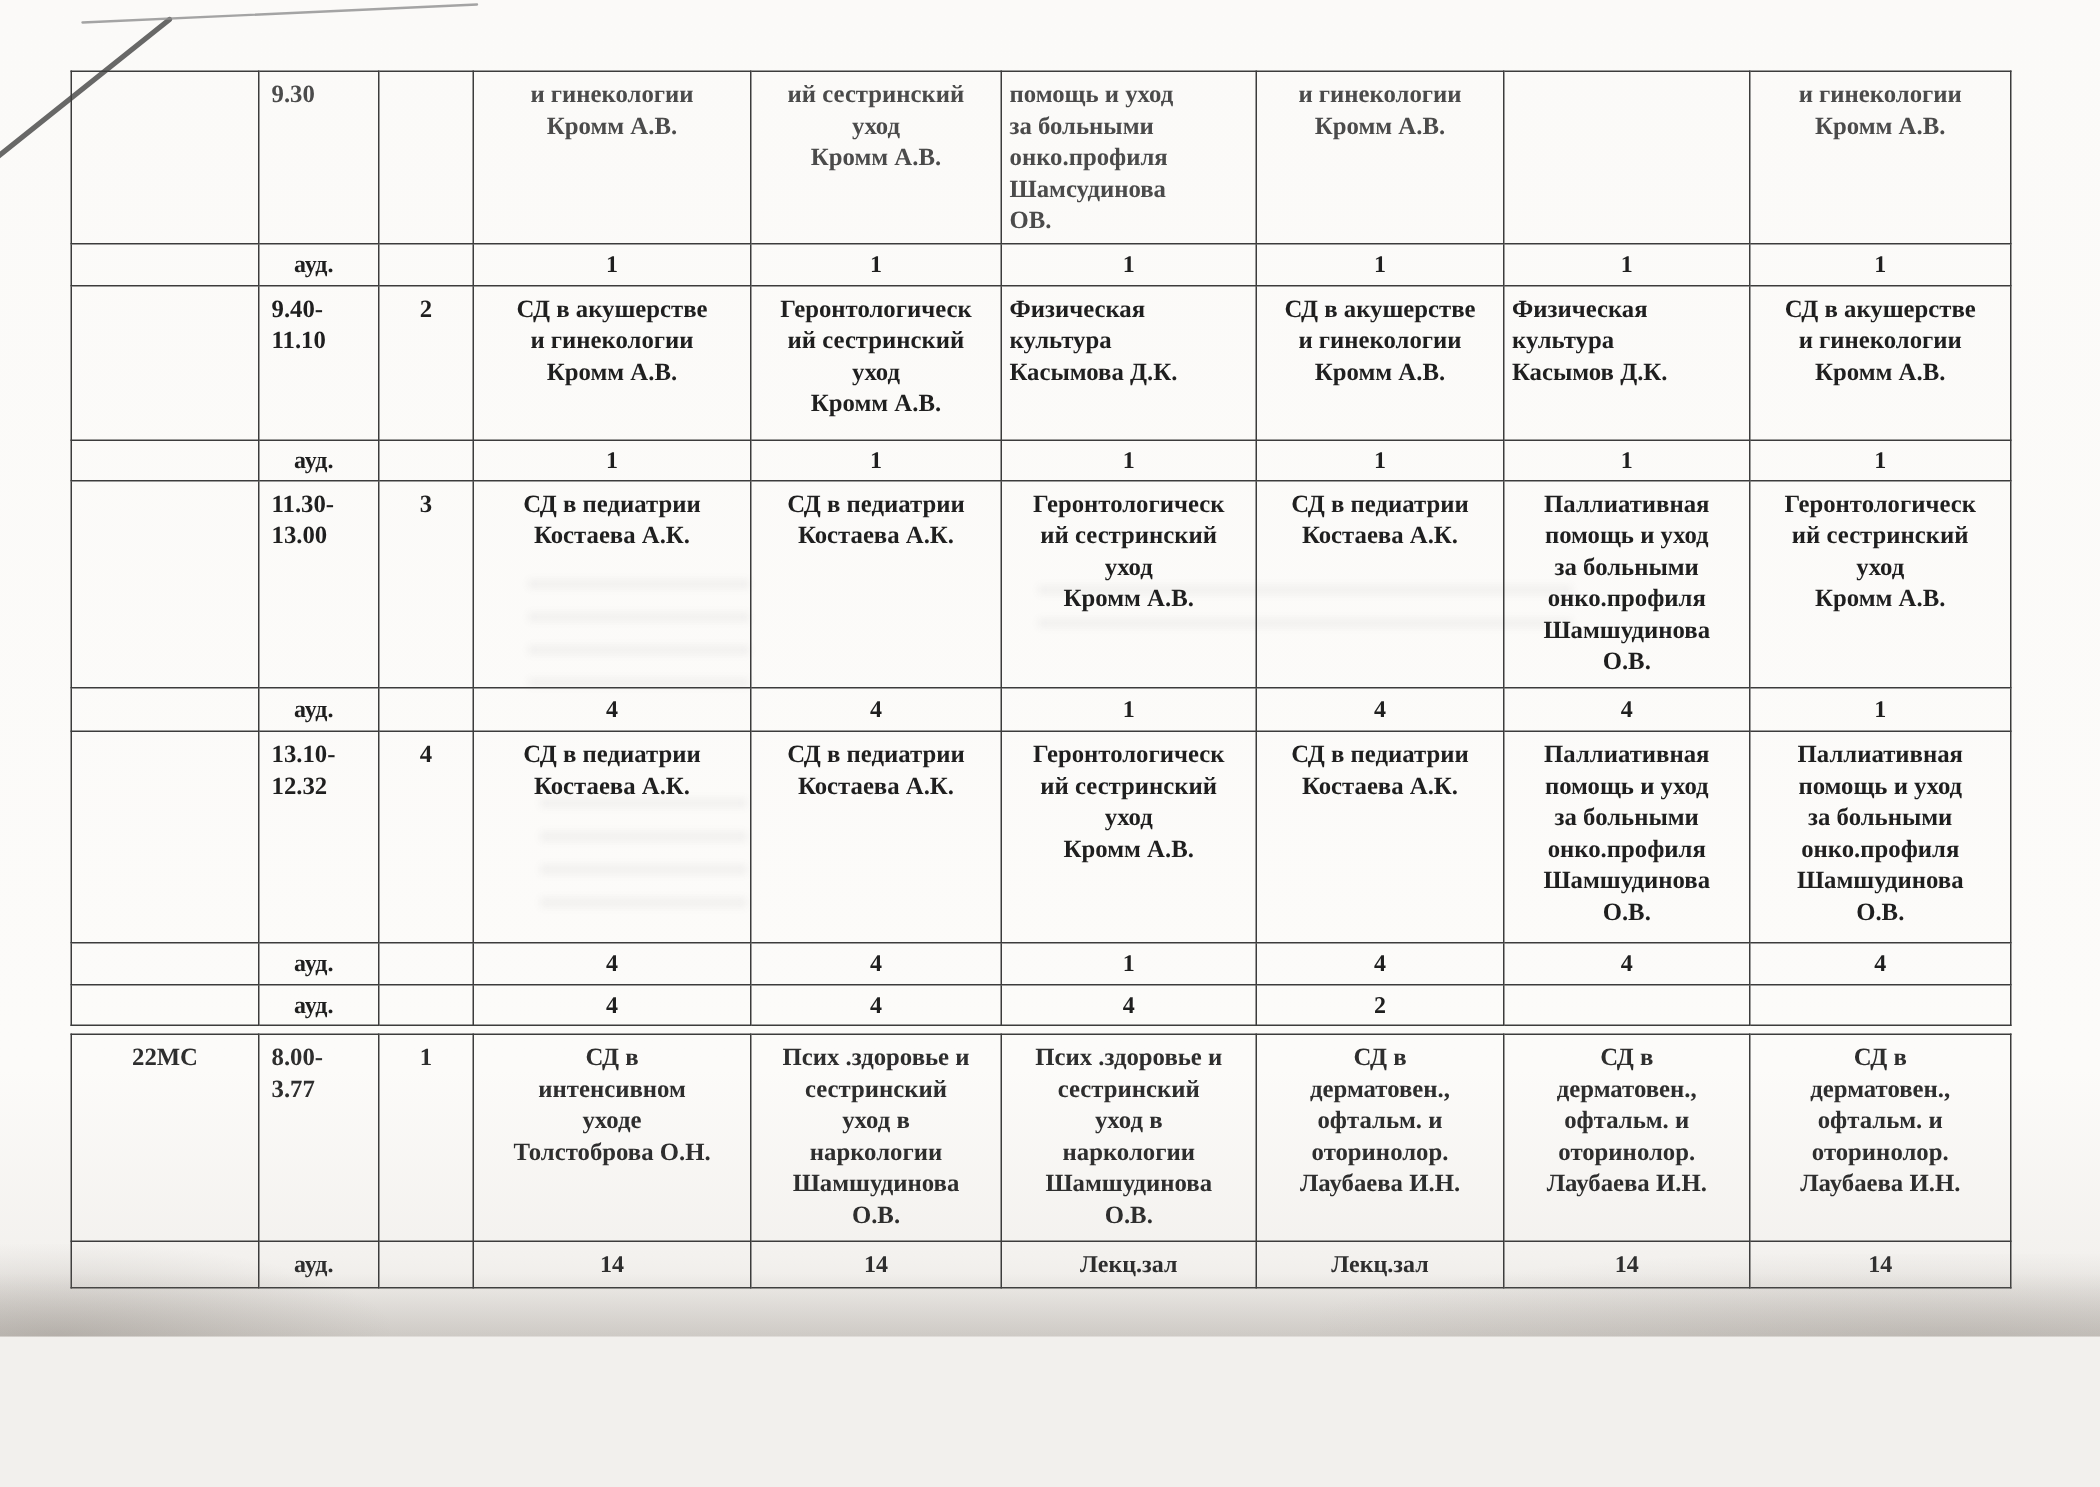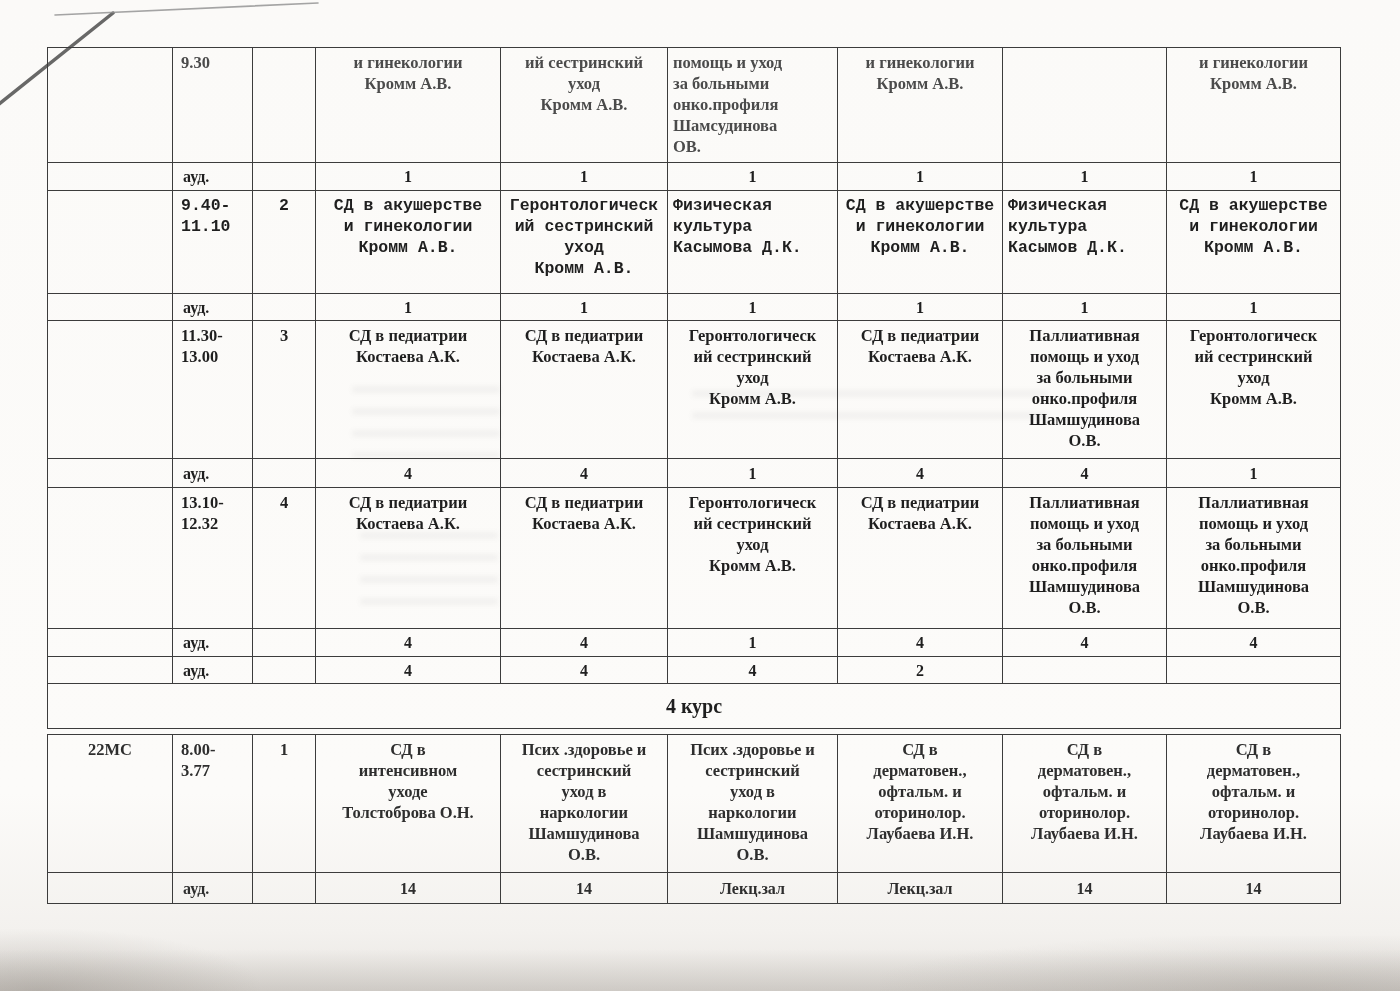--- a/index.html
+++ b/index.html
@@ -2,21 +2,21 @@
 <html><head>
 <meta charset="utf-8">
 <style>
   html,body{margin:0;padding:0;}
   body{
     width:1400px;height:991px;overflow:hidden;position:relative;
     background:#f2f0ed;
     font-family:"Liberation Serif","DejaVu Serif",serif;
   }
   .stage{
-    position:absolute;left:0;top:0;width:1400px;height:991px;
+    position:absolute;left:0;top:0;width:1400px;height:891px;
     background:linear-gradient(180deg,#fbfaf8 0%,#fcfbf9 80%,#f3f1ee 94%,#e9e6e2 100%);
   }
   .tables{position:absolute;left:47px;top:47px;width:1293px;}
   table{border-collapse:collapse;table-layout:fixed;width:1293px;background:transparent;}
   td{
     border:1px solid #3c3c3c;
     box-sizing:border-box;
     vertical-align:top;
     padding:4px 5px 0 5px;
     font-weight:bold;
@@ -26,22 +26,22 @@
     text-align:center;
     white-space:pre-line;
     overflow:hidden;
   }
   
   col.w-group{width:125px;} col.w-time{width:80px;} col.w-num{width:63px;}
   col.w-c1{width:185px;} col.w-c2{width:167px;} col.w-c3{width:170px;}
   col.w-c4{width:165px;} col.w-c5{width:164px;} col.w-c6{width:174px;}
   
   tr.rl0 td{height:115px;}
-  tr.ra  td{height:28px;vertical-align:middle;padding:1px 10px;font-size:16px;}
-  tr.rl1 td{height:103px;font-family:Liberation Mono, monospace;}
+  tr.ra  td{height:28px;vertical-align:middle;padding:1px 23px;font-size:16px;}
+  tr.rl1 td{height:103px;}
   tr.ra1 td{height:27px;}
   tr.rl2 td{height:138px;margin-left:24px;}
   tr.ra2 td{height:29px;}
   tr.rl3 td{height:141px;}
   tr.ra3 td{height:28px;}
   tr.rl4 td{height:44px;}
   tr.ra4 td{height:27px;}
   tr.rban td{height:45px;vertical-align:middle;font-size:20px;padding:0;}
   tr.rl5 td{height:138px;}
   tr.ra5 td{height:31px;}
@@ -247,23 +247,20 @@
         <td class="lbl">ауд.</td>
         <td class="cn"></td>
         <td>4</td>
         <td>4</td>
         <td>4</td>
         <td>2</td>
         <td></td>
         <td></td>
       </tr>
 
-      <tr class="rban">
-        <td class="ban" colspan="9">4 курс</td>
-      </tr>
     </tbody>
       </table>
 
     <table class="t2">
       <colgroup>
         <col class="w-group">
           <col class="w-time">
           <col class="w-num">
         <col class="w-c1">
           <col class="w-c2">

